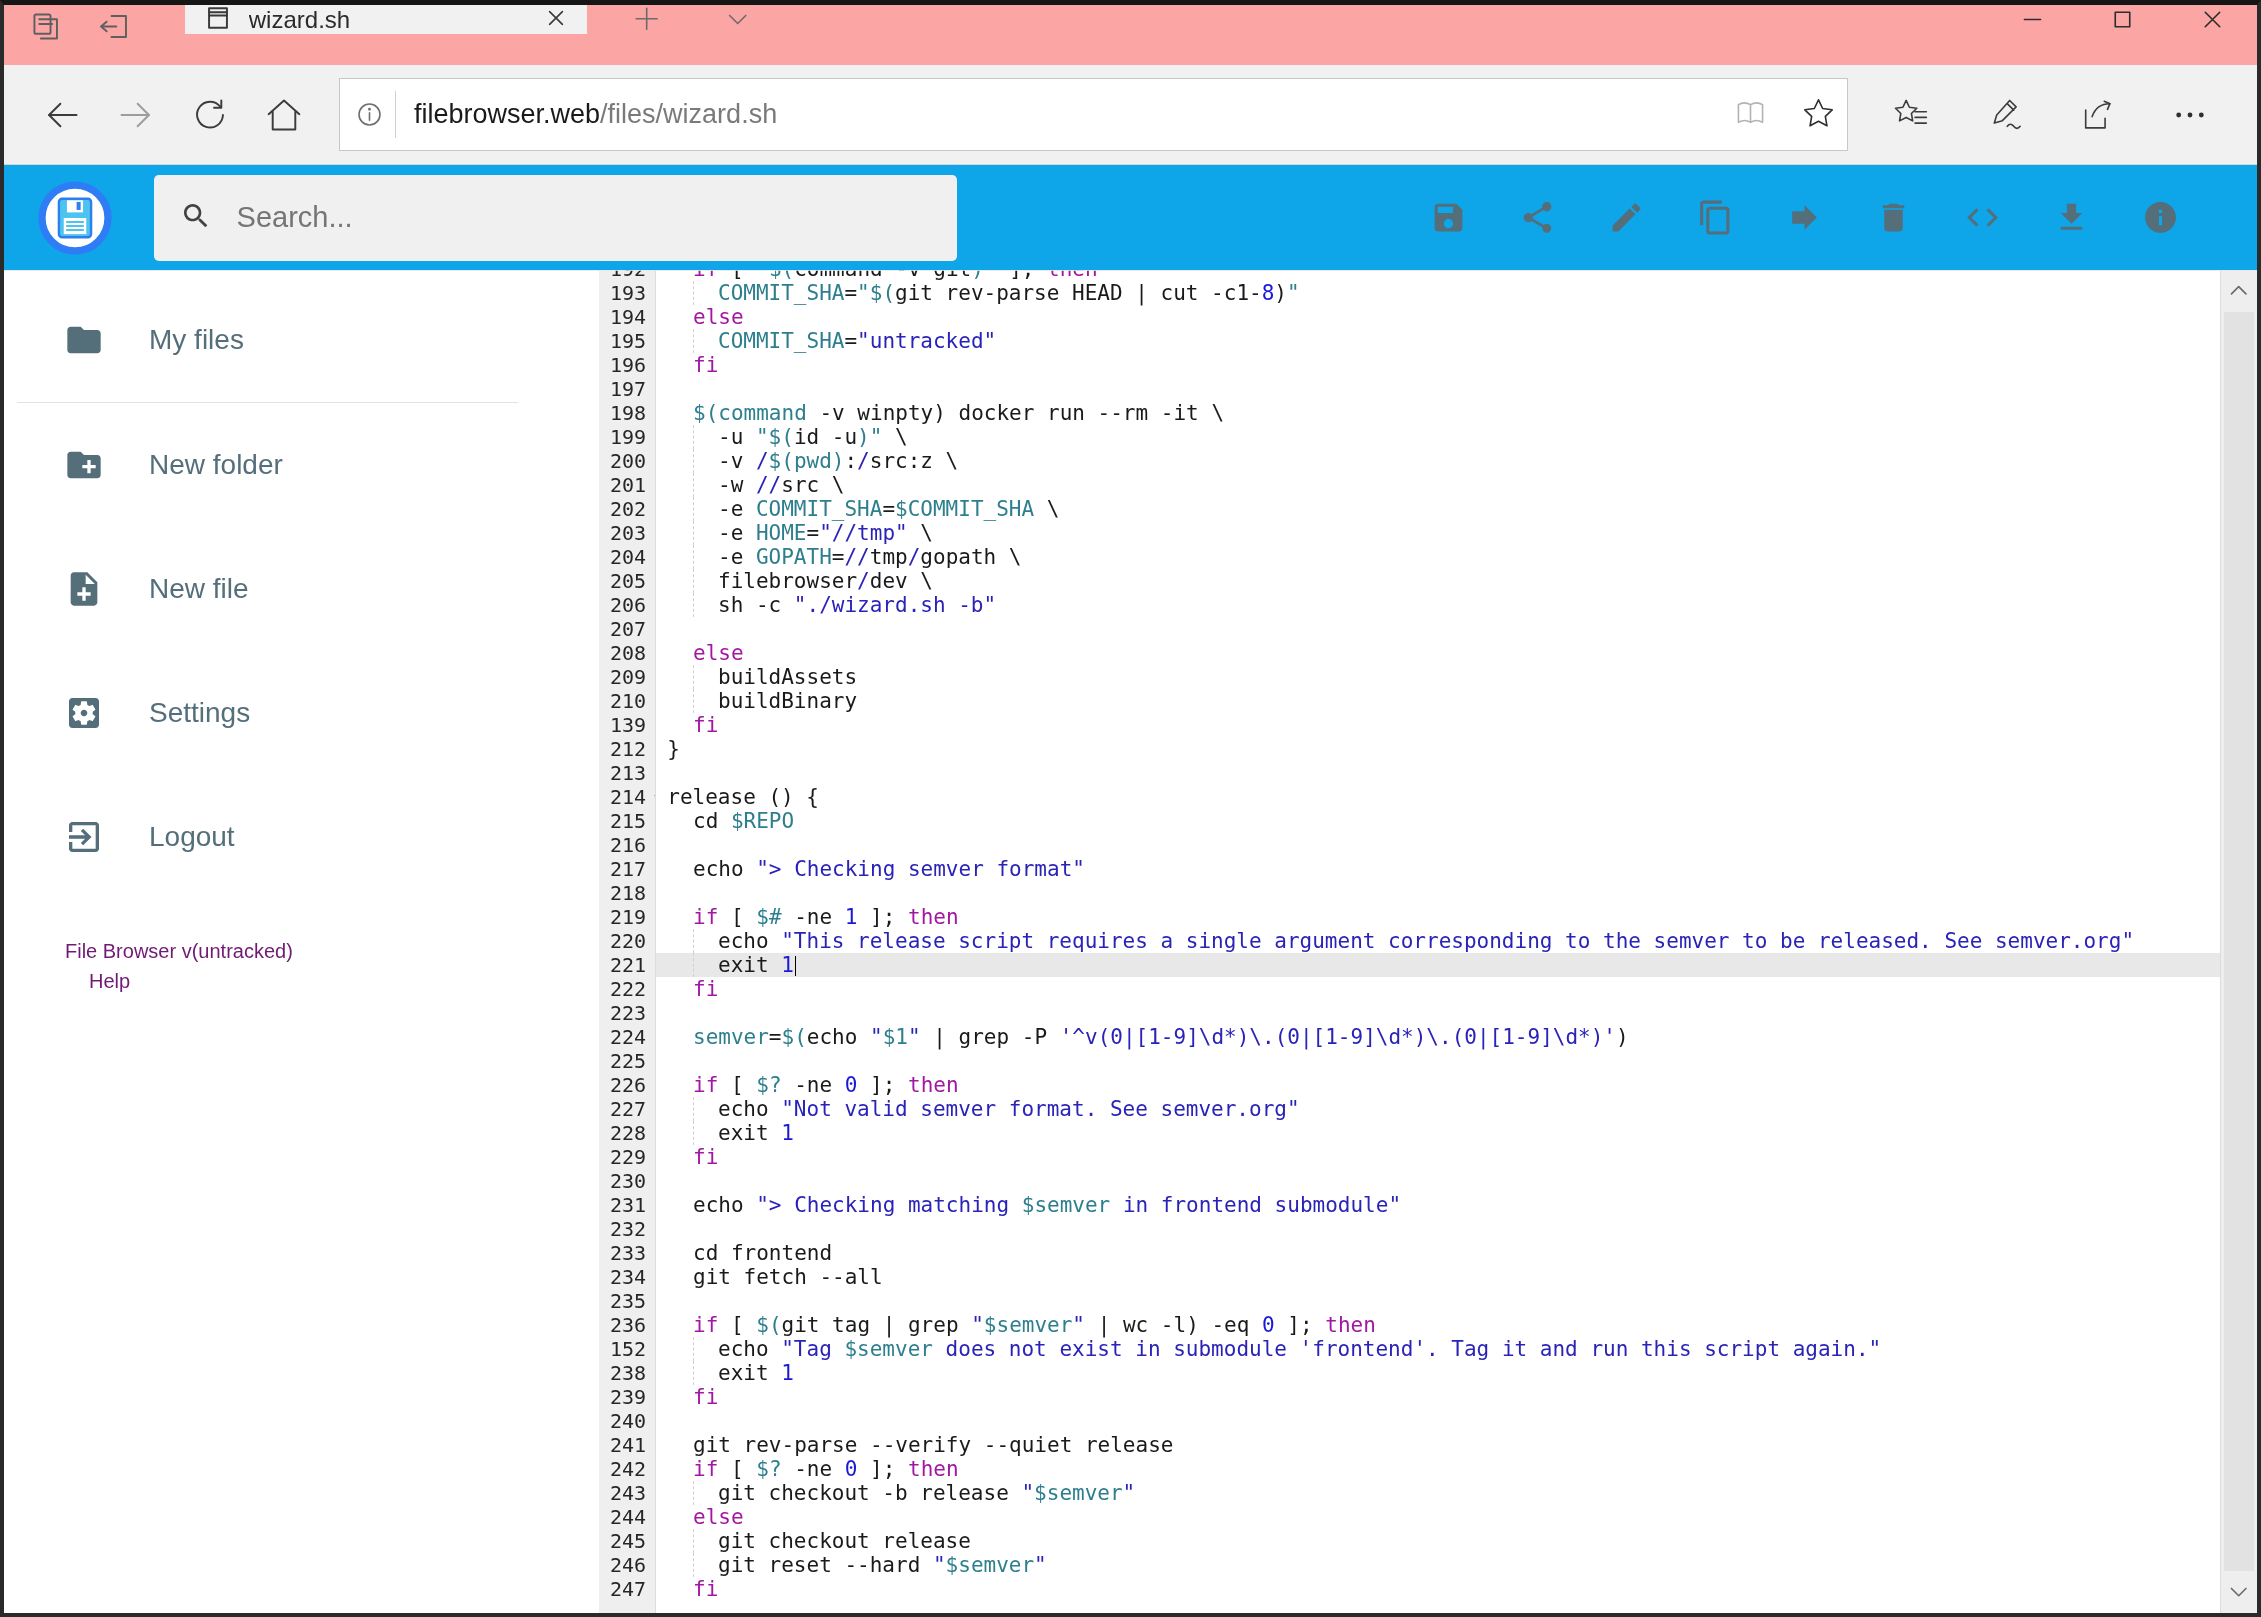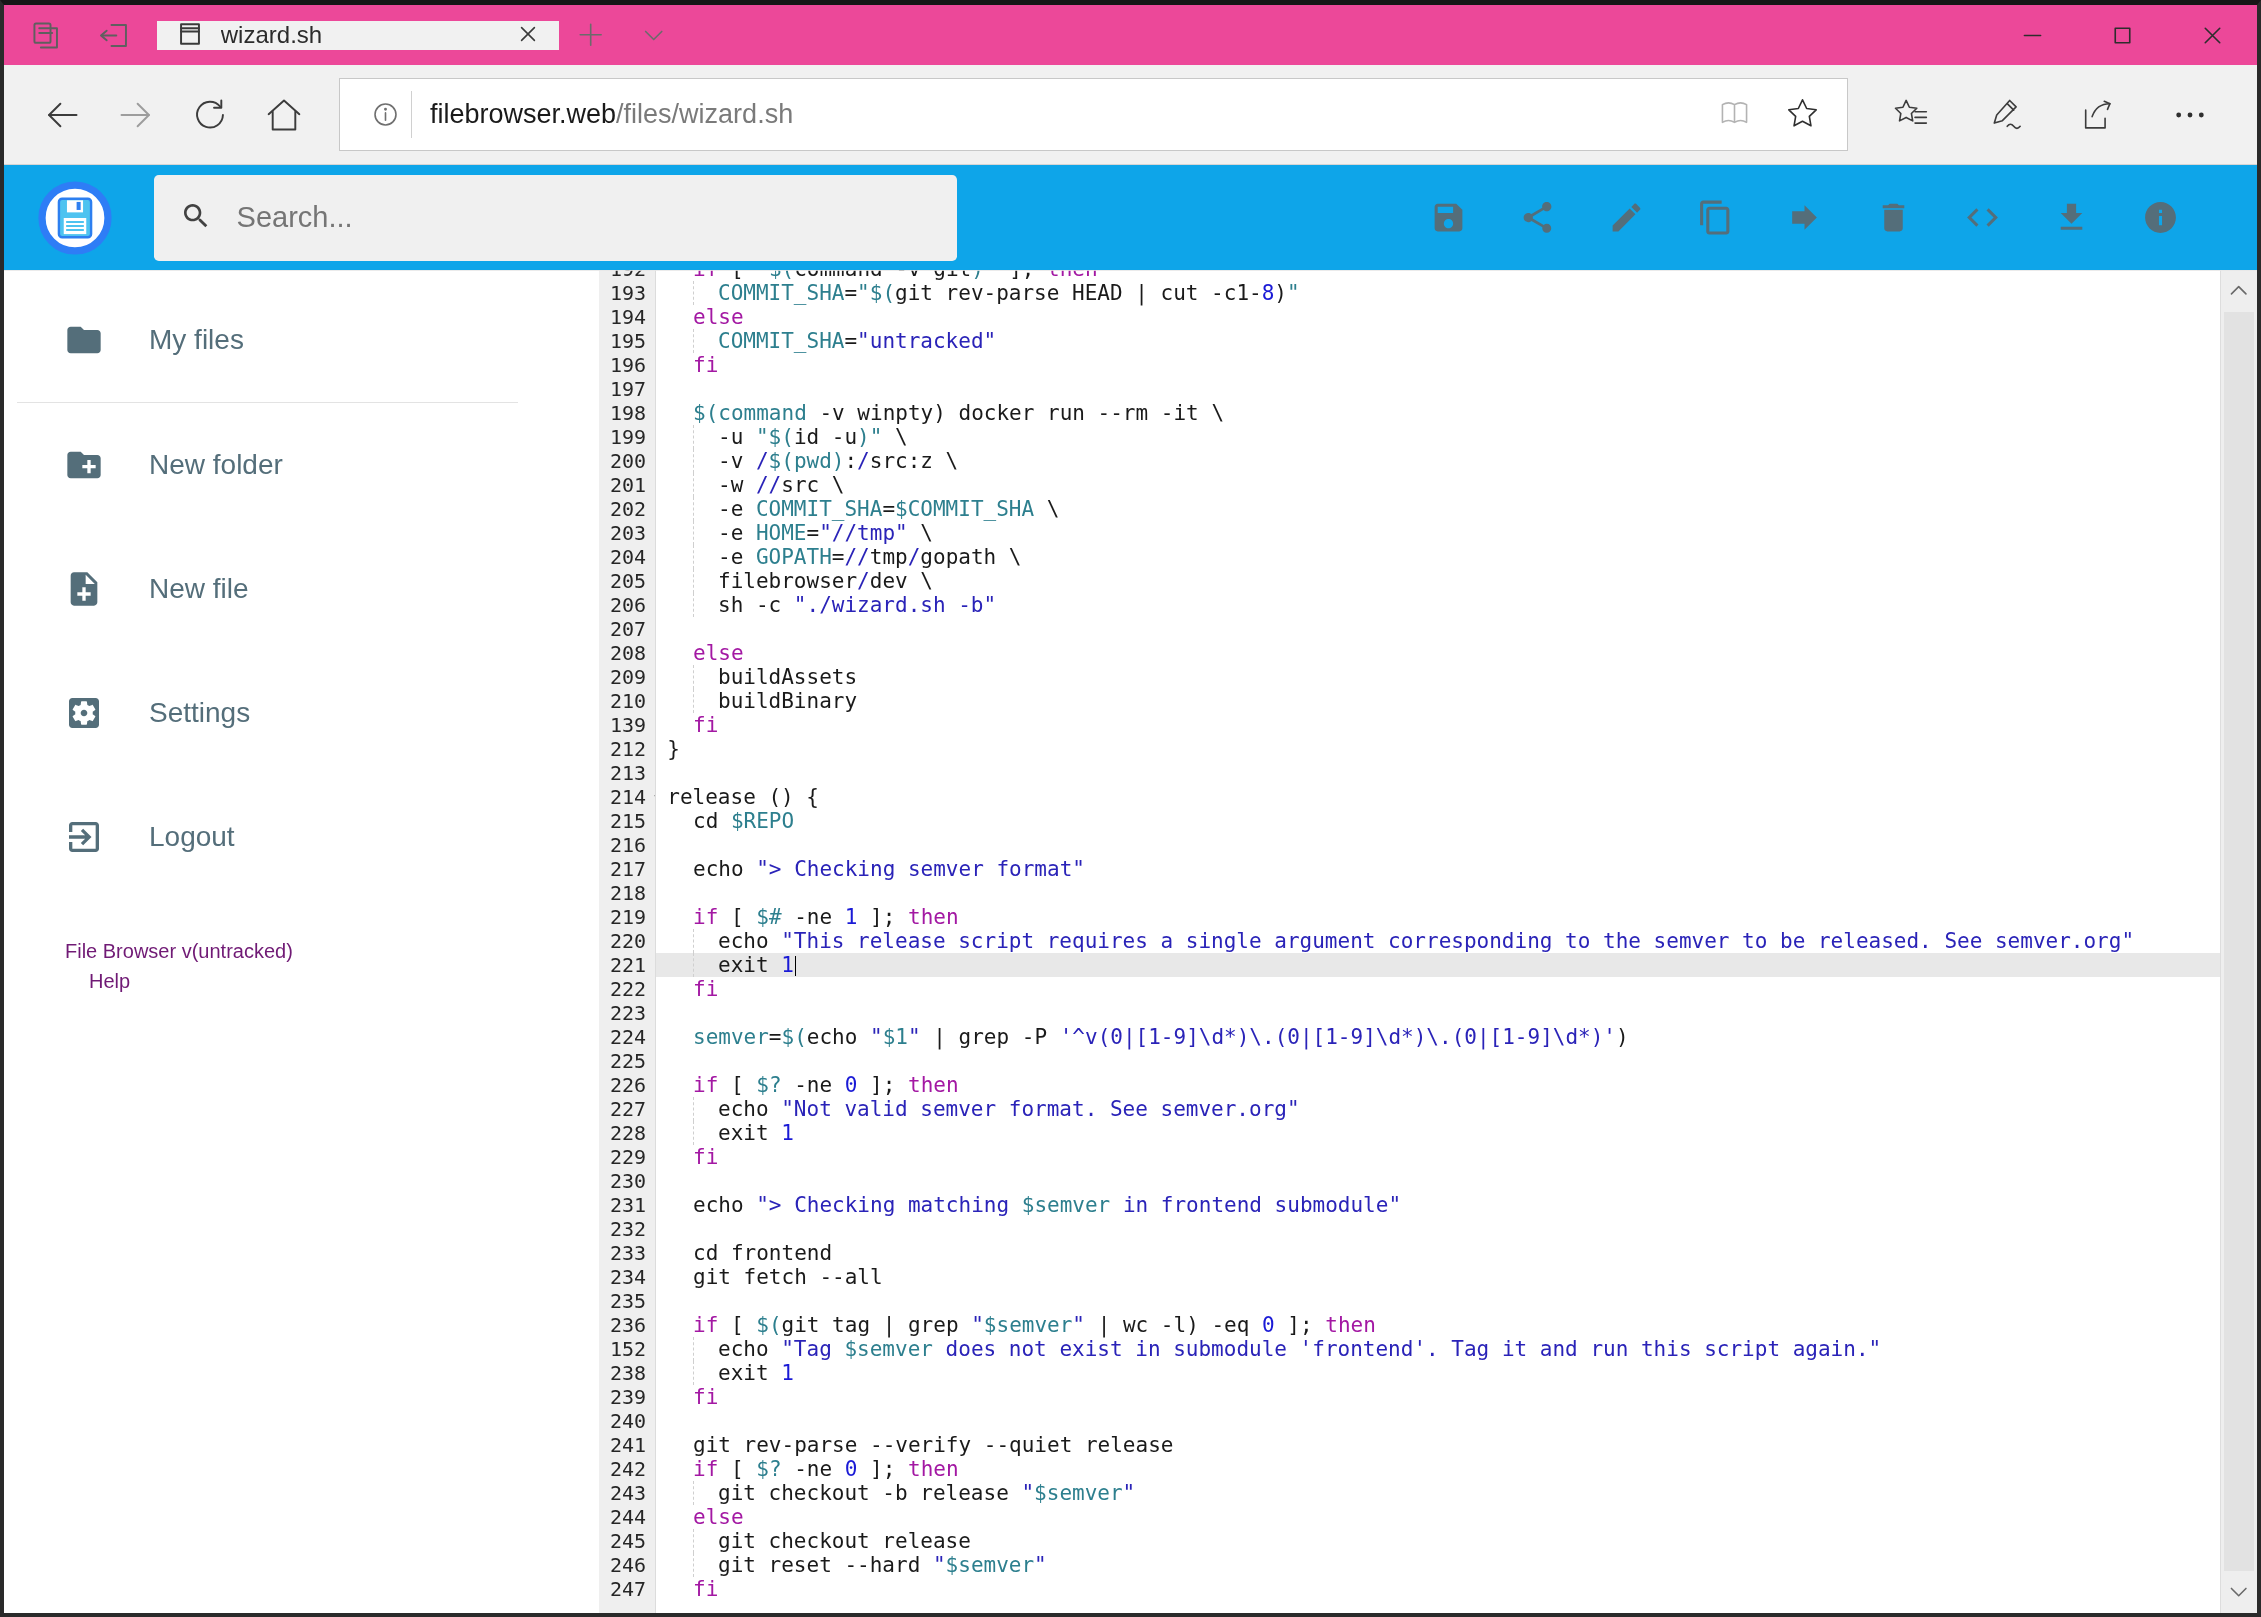--- a/index.html
+++ b/index.html
@@ -1,32 +1,32 @@
 <!DOCTYPE html>
 <html style="font-size:13px"><head>
 <meta charset="utf-8">
 <style>
   html,body{margin:0;padding:0;background:#000;}
   *{box-sizing:border-box;}
   .window{position:relative;width:2261px;height:1617px;background:#fff;
     border:4px solid #2a2a2a;border-top:5.7px solid #161616;
     font-family:"Liberation Sans",sans-serif;display:flex;flex-direction:column;overflow:hidden;}
   
-  .titlebar{height:60px;background:#ec4899;display:flex;align-items:center;flex:0 0 auto;}
+  .titlebar{height:60px;background:#fca5a5;display:flex;align-items:flex-start;flex:0 0 auto;gap:28px;}
   .tb-left{display:flex;align-items:center;gap:27.4px;padding:0 21px;}
   .tb-icon{width:42px;height:42px;display:flex;align-items:center;justify-content:center;cursor:pointer;}
   .tab{width:402px;background:#f1f1f1;display:flex;align-items:center;padding:0 19.4px;gap:18px;}
   .tab-title{flex:1;font-size:24px;color:#2b2b2b;white-space:nowrap;overflow:hidden;}
   .tab-new,.tab-drop{width:63px;display:flex;align-items:center;justify-content:center;cursor:pointer;}
   .win-controls{margin-left:auto;display:flex;}
   .win-btn{width:90px;display:flex;align-items:center;justify-content:center;cursor:pointer;}
   
   .navbar{height:100px;background:#f1f1f1;border-bottom:0.8px solid #d5d5d5;display:flex;align-items:center;padding:0 21px;flex:0 0 auto;}
   .nav-btn{width:74px;height:74px;display:flex;align-items:center;justify-content:center;cursor:pointer;}
-  .urlbar{flex:1;height:73px;margin:0 29px 0 18px;background:#fff;border:0.8px solid #c8c8c8;display:flex;align-items:center;padding:0 19px;}
+  .urlbar{flex:1;height:73px;margin:0 29px 0 18px;background:#fff;border:0.8px solid #c8c8c8;display:flex;align-items:center;padding:0 3px;}
   .url-info{width:53px;display:flex;align-items:center;justify-content:center;border-right:0.8px solid #d0d0d0;height:47px;margin-right:18px;}
   .url-text{flex:1;font-size:27px;white-space:nowrap;overflow:hidden;}
   .url-host{color:#1a1a1a;} .url-path{color:#7a7a7a;}
   .url-actions{display:flex;align-items:center;gap:31px;padding-right:6.5px;}
   .nav-right{display:flex;align-items:center;gap:24px;padding-right:11.3px;}
   .nav-right .nav-btn{width:69px;}
   
   .appheader{height:105px;background:#0ea5e9;display:flex;align-items:center;box-shadow:0 0.8px 0 #e7e7e7;flex:0 0 auto;z-index:2;position:relative;}
   .logo{width:74px;height:74px;margin-left:34px;flex:0 0 auto;cursor:pointer;}
   .search{width:803px;height:86px;margin-left:42px;background:#f0f0f0;border-radius:4.8px;display:flex;align-items:center;padding:0 26px;gap:22.6px;}

